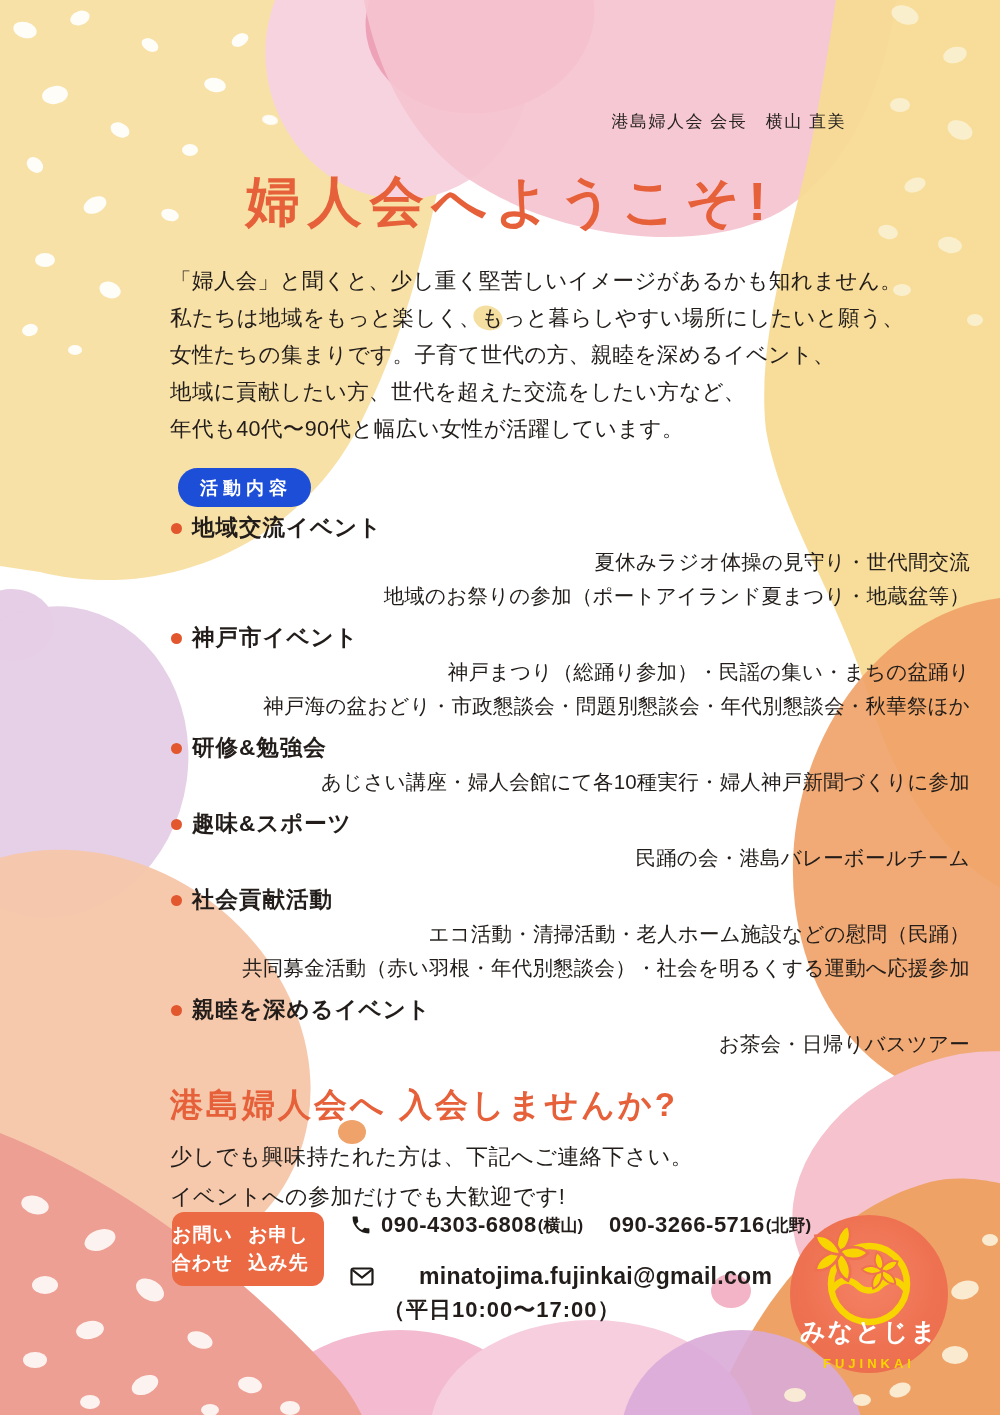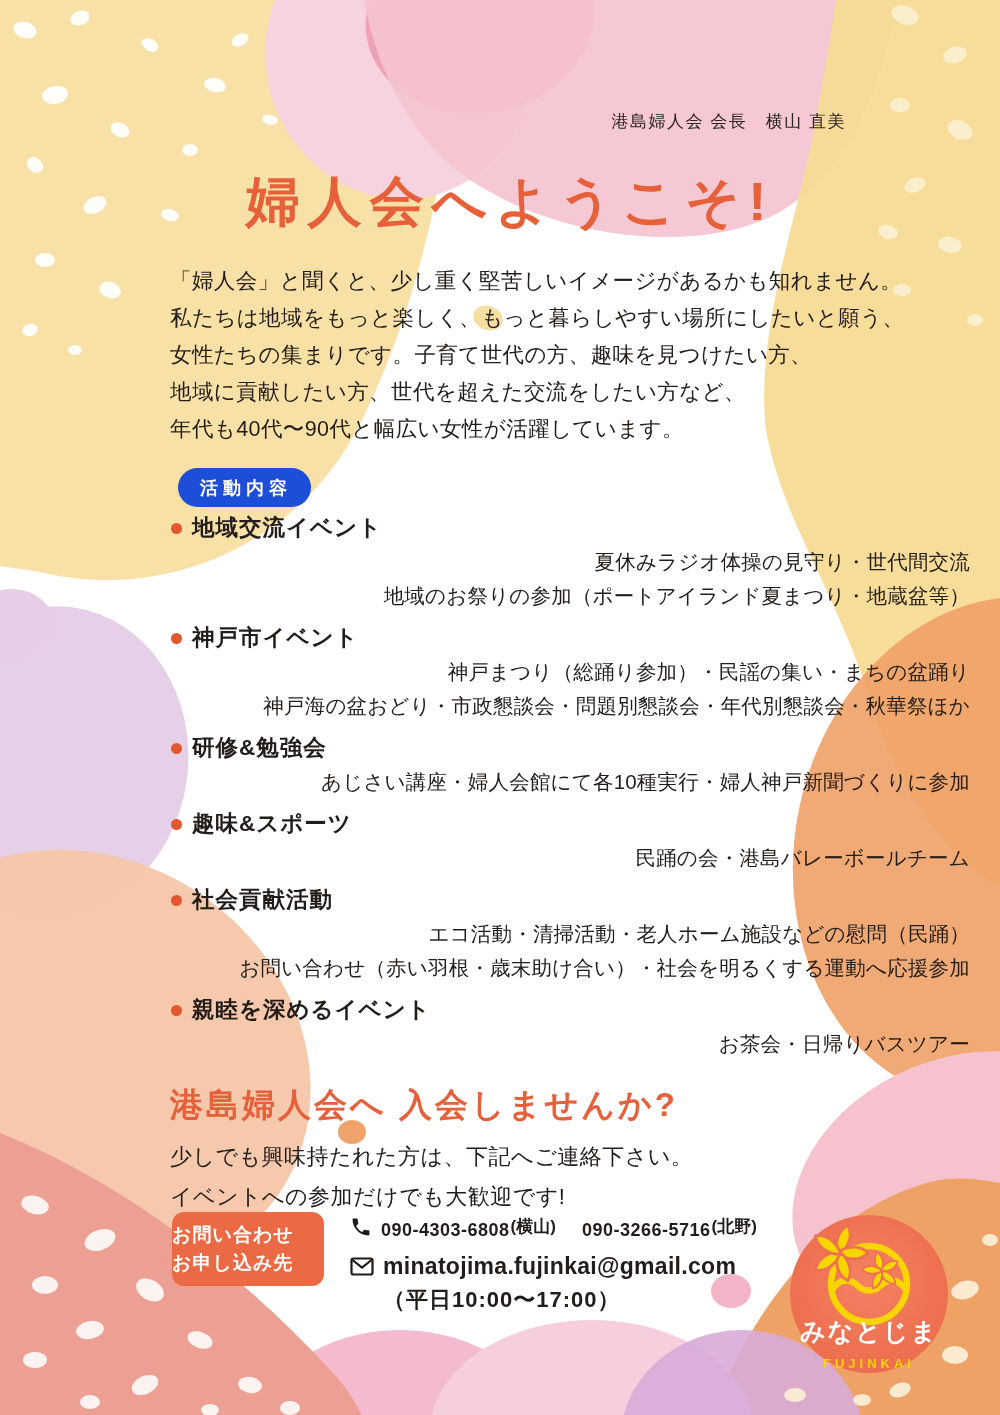--- a/index.html
+++ b/index.html
@@ -56,30 +56,30 @@
   .join-lines{
     position:absolute;top:1137px;left:170px;
     font-size:22px;line-height:40px;letter-spacing:0.5px;white-space:nowrap;
   }
   .join-lines p{margin:0;}
 
   .contact{position:absolute;top:1212px;left:172px;display:flex;}
   .contact-badge{
     background:#ec6a43;color:#fff;border-radius:12px;
     width:152px;height:74px;flex:none;
-    display:flex;flex-direction:column;justify-content:center;
+    display:flex;flex-direction:row;justify-content:center;align-items:center;
     font-size:19px;font-weight:bold;line-height:28px;letter-spacing:1px;
   }
   .contact-info{margin-left:26px;padding-top:0px;white-space:nowrap;}
   .row{display:flex;align-items:center;}
   .icon{flex:none;margin-right:9px;display:flex;align-items:center;}
-  .phone-number{font-size:18px;font-weight:bold;letter-spacing:0.5px;margin-top:8px;}
+  .phone-number{font-size:22px;font-weight:bold;letter-spacing:0.5px;}
   .phone-label{font-size:17px;font-weight:bold;margin-left:1px;}
   .phone-gap{display:inline-block;width:26px;}
-  .email-row{margin-top:12px;}
+  .email-row{margin-top:25px;gap:36px;}
   .email-text{font-size:23px;font-weight:bold;letter-spacing:0.3px;}
   .hours-row{margin-top:5px;padding-left:33px;font-size:22px;font-weight:bold;letter-spacing:1px;}
 
   .logo{
     position:absolute;left:790px;top:1215px;width:158px;height:158px;
     border-radius:50%;
     background:radial-gradient(circle at 50% 42%, #f48264 0%, #ee7252 55%, #ea6a4a 100%);
   }
   .logo-emblem{position:absolute;left:0;top:0;width:158px;height:158px;}
   .logo-jp{
@@ -186,21 +186,21 @@
 
 <div class="content">
 
   <div class="credit">港島婦人会 会長　横山 直美</div>
 
   <h1 class="title" style="margin:0;">婦人会へようこそ!</h1>
 
   <div class="intro">
     <p>「婦人会」と聞くと、少し重く堅苦しいイメージがあるかも知れません。</p>
     <p>私たちは地域をもっと楽しく、もっと暮らしやすい場所にしたいと願う、</p>
-    <p>女性たちの集まりです。子育て世代の方、趣味を見つけたい方、</p>
+    <p>女性たちの集まりです。子育て世代の方、親睦を深めるイベント、</p>
     <p>地域に貢献したい方、世代を超えた交流をしたい方など、</p>
     <p>年代も40代〜90代と幅広い女性が活躍しています。</p>
   </div>
 
   <div class="badge-activities">活動内容</div>
 
   <div class="activities">
 
     <div class="activity">
       <div class="activity-head">
@@ -235,21 +235,21 @@
       </div>
       <div class="activity-line">民踊の会・港島バレーボールチーム</div>
     </div>
 
     <div class="activity">
       <div class="activity-head">
         <span class="bullet"></span>
         <span class="activity-title">社会貢献活動</span>
       </div>
       <div class="activity-line">エコ活動・清掃活動・老人ホーム施設などの慰問（民踊）</div>
-      <div class="activity-line">お問い合わせ（赤い羽根・歳末助け合い）・社会を明るくする運動へ応援参加</div>
+      <div class="activity-line">共同募金活動（赤い羽根・年代別懇談会）・社会を明るくする運動へ応援参加</div>
     </div>
 
     <div class="activity">
       <div class="activity-head">
         <span class="bullet"></span>
         <span class="activity-title">親睦を深めるイベント</span>
       </div>
       <div class="activity-line">お茶会・日帰りバスツアー</div>
     </div>
 

